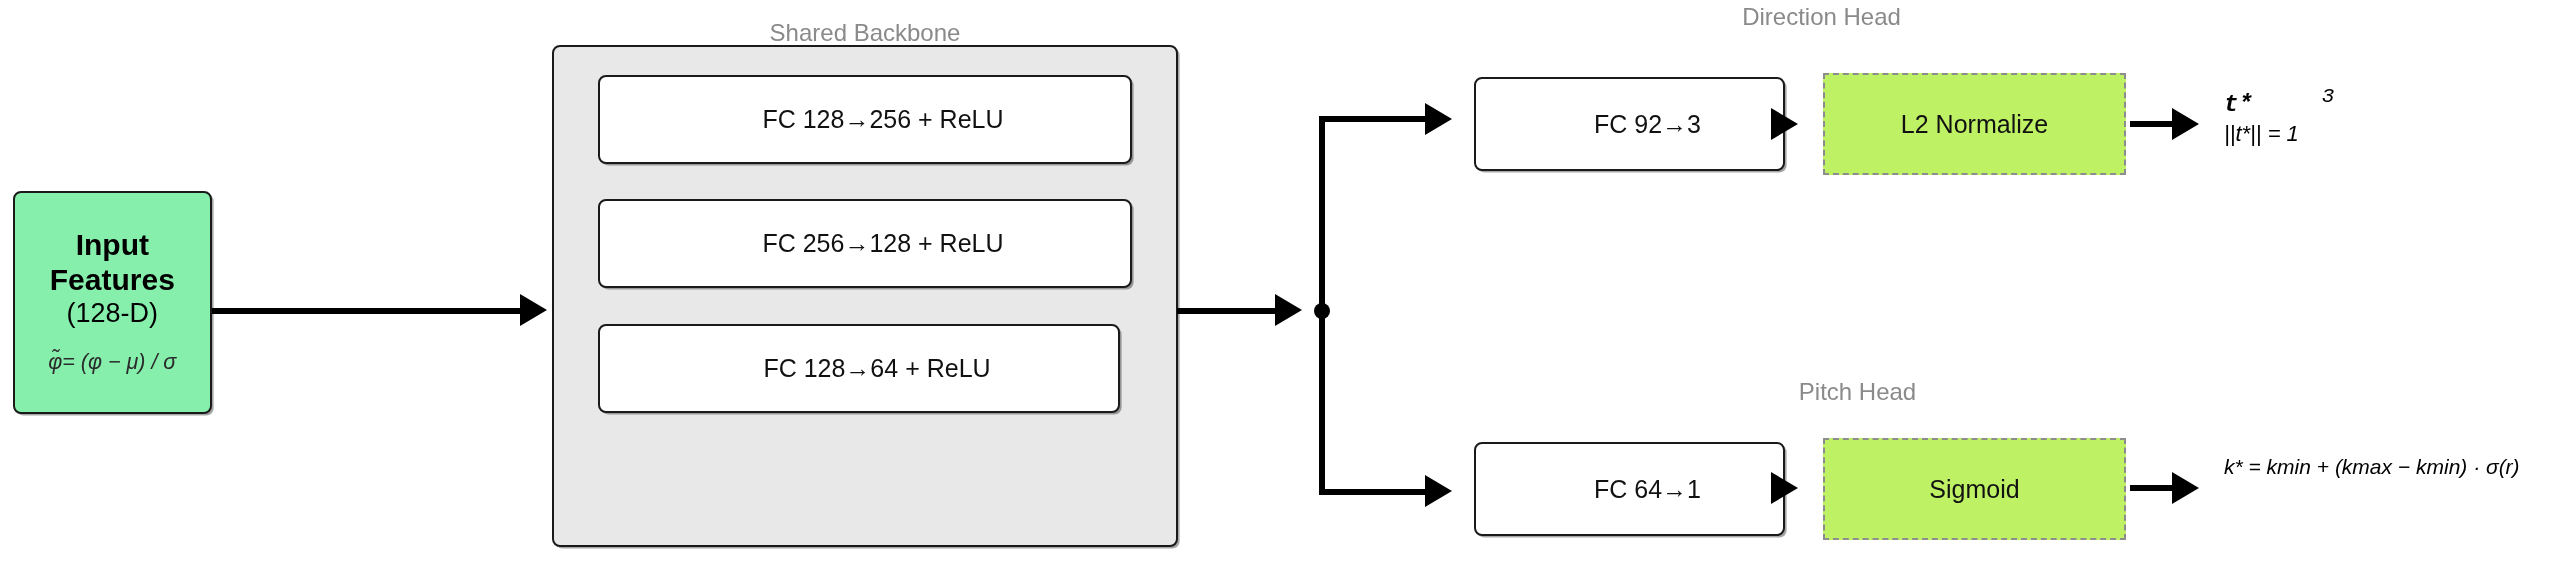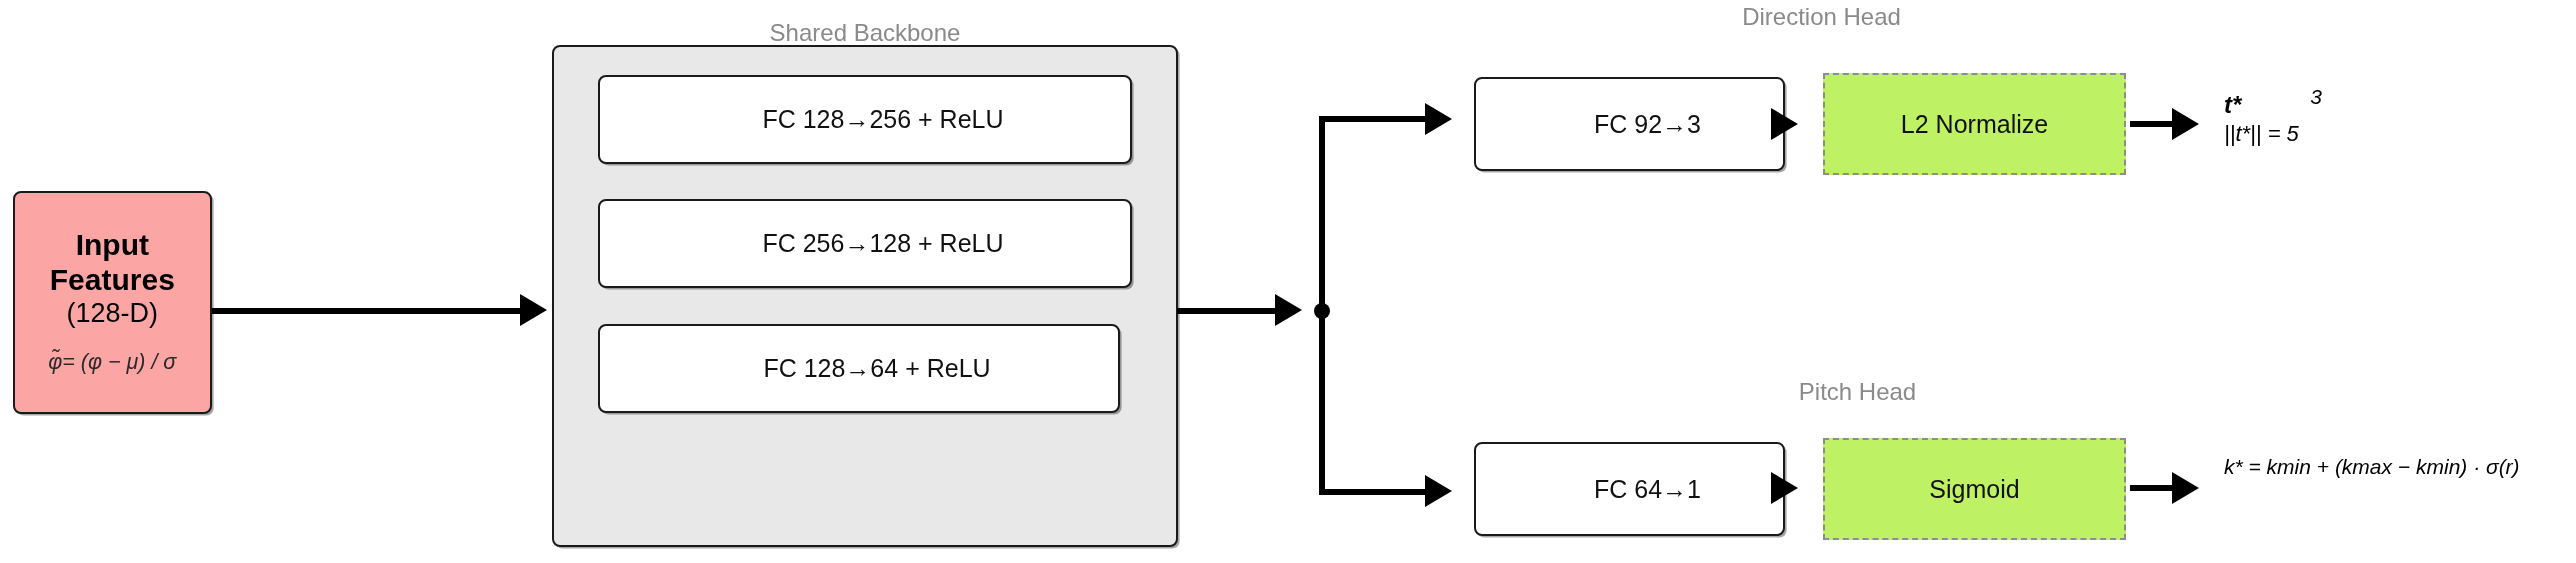--- a/index.html
+++ b/index.html
@@ -24,21 +24,21 @@
   .node {
     position: absolute;
     box-sizing: border-box;
     display: flex;
     flex-direction: column;
     align-items: center;
     justify-content: center;
     text-align: center;
     border: 2.4px solid #1a1a1a;
     border-radius: 8px;
-    background: #fca5a5;
+    background: #86efac;
     box-shadow: 2.4px 2.4px 0 -0.8px rgba(0,0,0,0.35);
   }
   .node.white { background: #ffffff; padding-left: 36px; }
 
   .group-box {
     position: absolute;
     box-sizing: border-box;
     border: 2.4px solid #1a1a1a;
     border-radius: 8px;
     background: #e8e8e8;
@@ -102,20 +102,21 @@
   
   .output-ann {
     position: absolute;
     color: #000000;
     white-space: nowrap;
   }
   .out-line1 {
     font-size: 24px;
     font-style: italic;
     line-height: 1.25;
+    font-family: Liberation Mono, monospace;
   }
   .out-line2 {
     font-size: 22px;
     font-style: italic;
     line-height: 1.25;
   }
   .out-line-small {
     font-size: 21px;
     font-style: italic;
     line-height: 1.3;
@@ -209,21 +210,21 @@
     <div class="op-text">L2 Normalize</div>
   </div>
 
   <div class="hline" style="left:2130px; top:121px; width:46px;"></div>
   <div class="arrowhead" style="left:2172px; top:108px;"></div>
 
   <div class="output-ann" style="left:2224px; top:84px;">
     <div class="out-line1">
       <span class="bold-it">t*</span><span class="gap-wide"></span><span class="sup3">3</span>
     </div>
-    <div class="out-line2">||t*|| = 5</div>
+    <div class="out-line2">||t*|| = 1</div>
   </div>
 
   <div class="group-label" style="left:1682px; top:378px; width:351px;">Pitch Head</div>
 
   <div class="node white" style="left:1474px; top:442px; width:311px; height:94px;">
     <div class="layer-text">FC 64→1</div>
   </div>
 
   <div class="arrowhead" style="left:1771px; top:472px;"></div>
 

